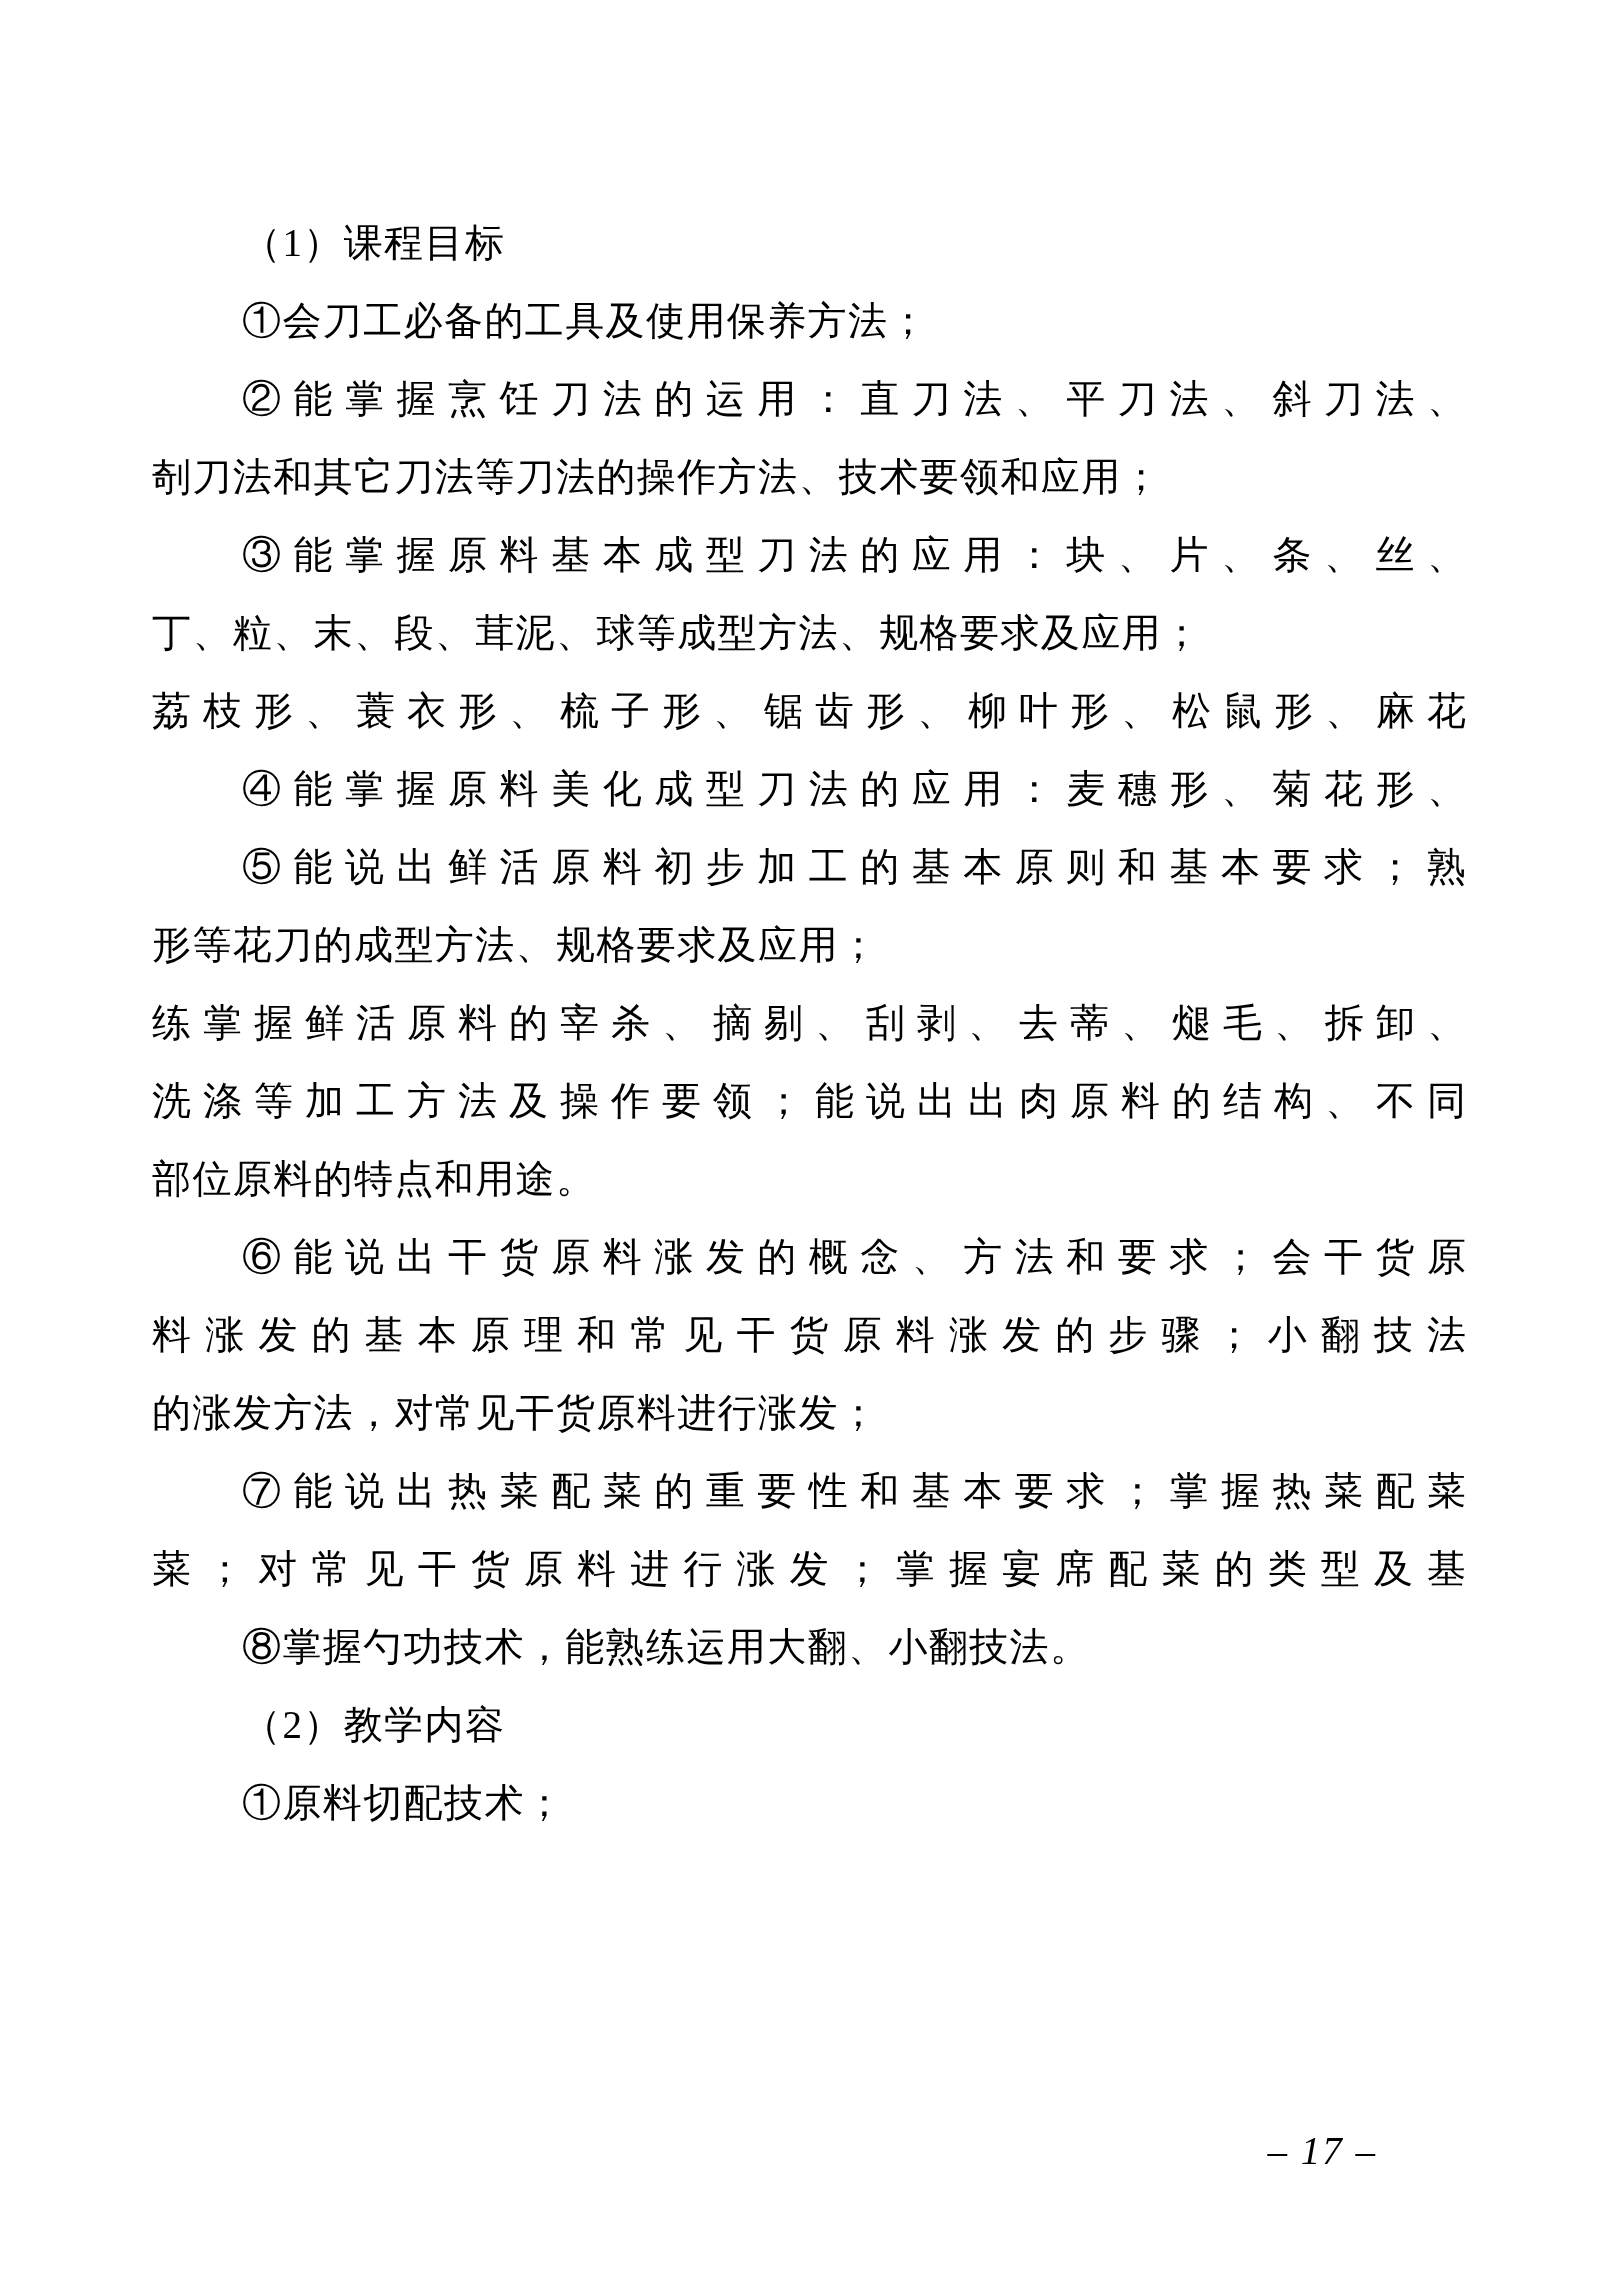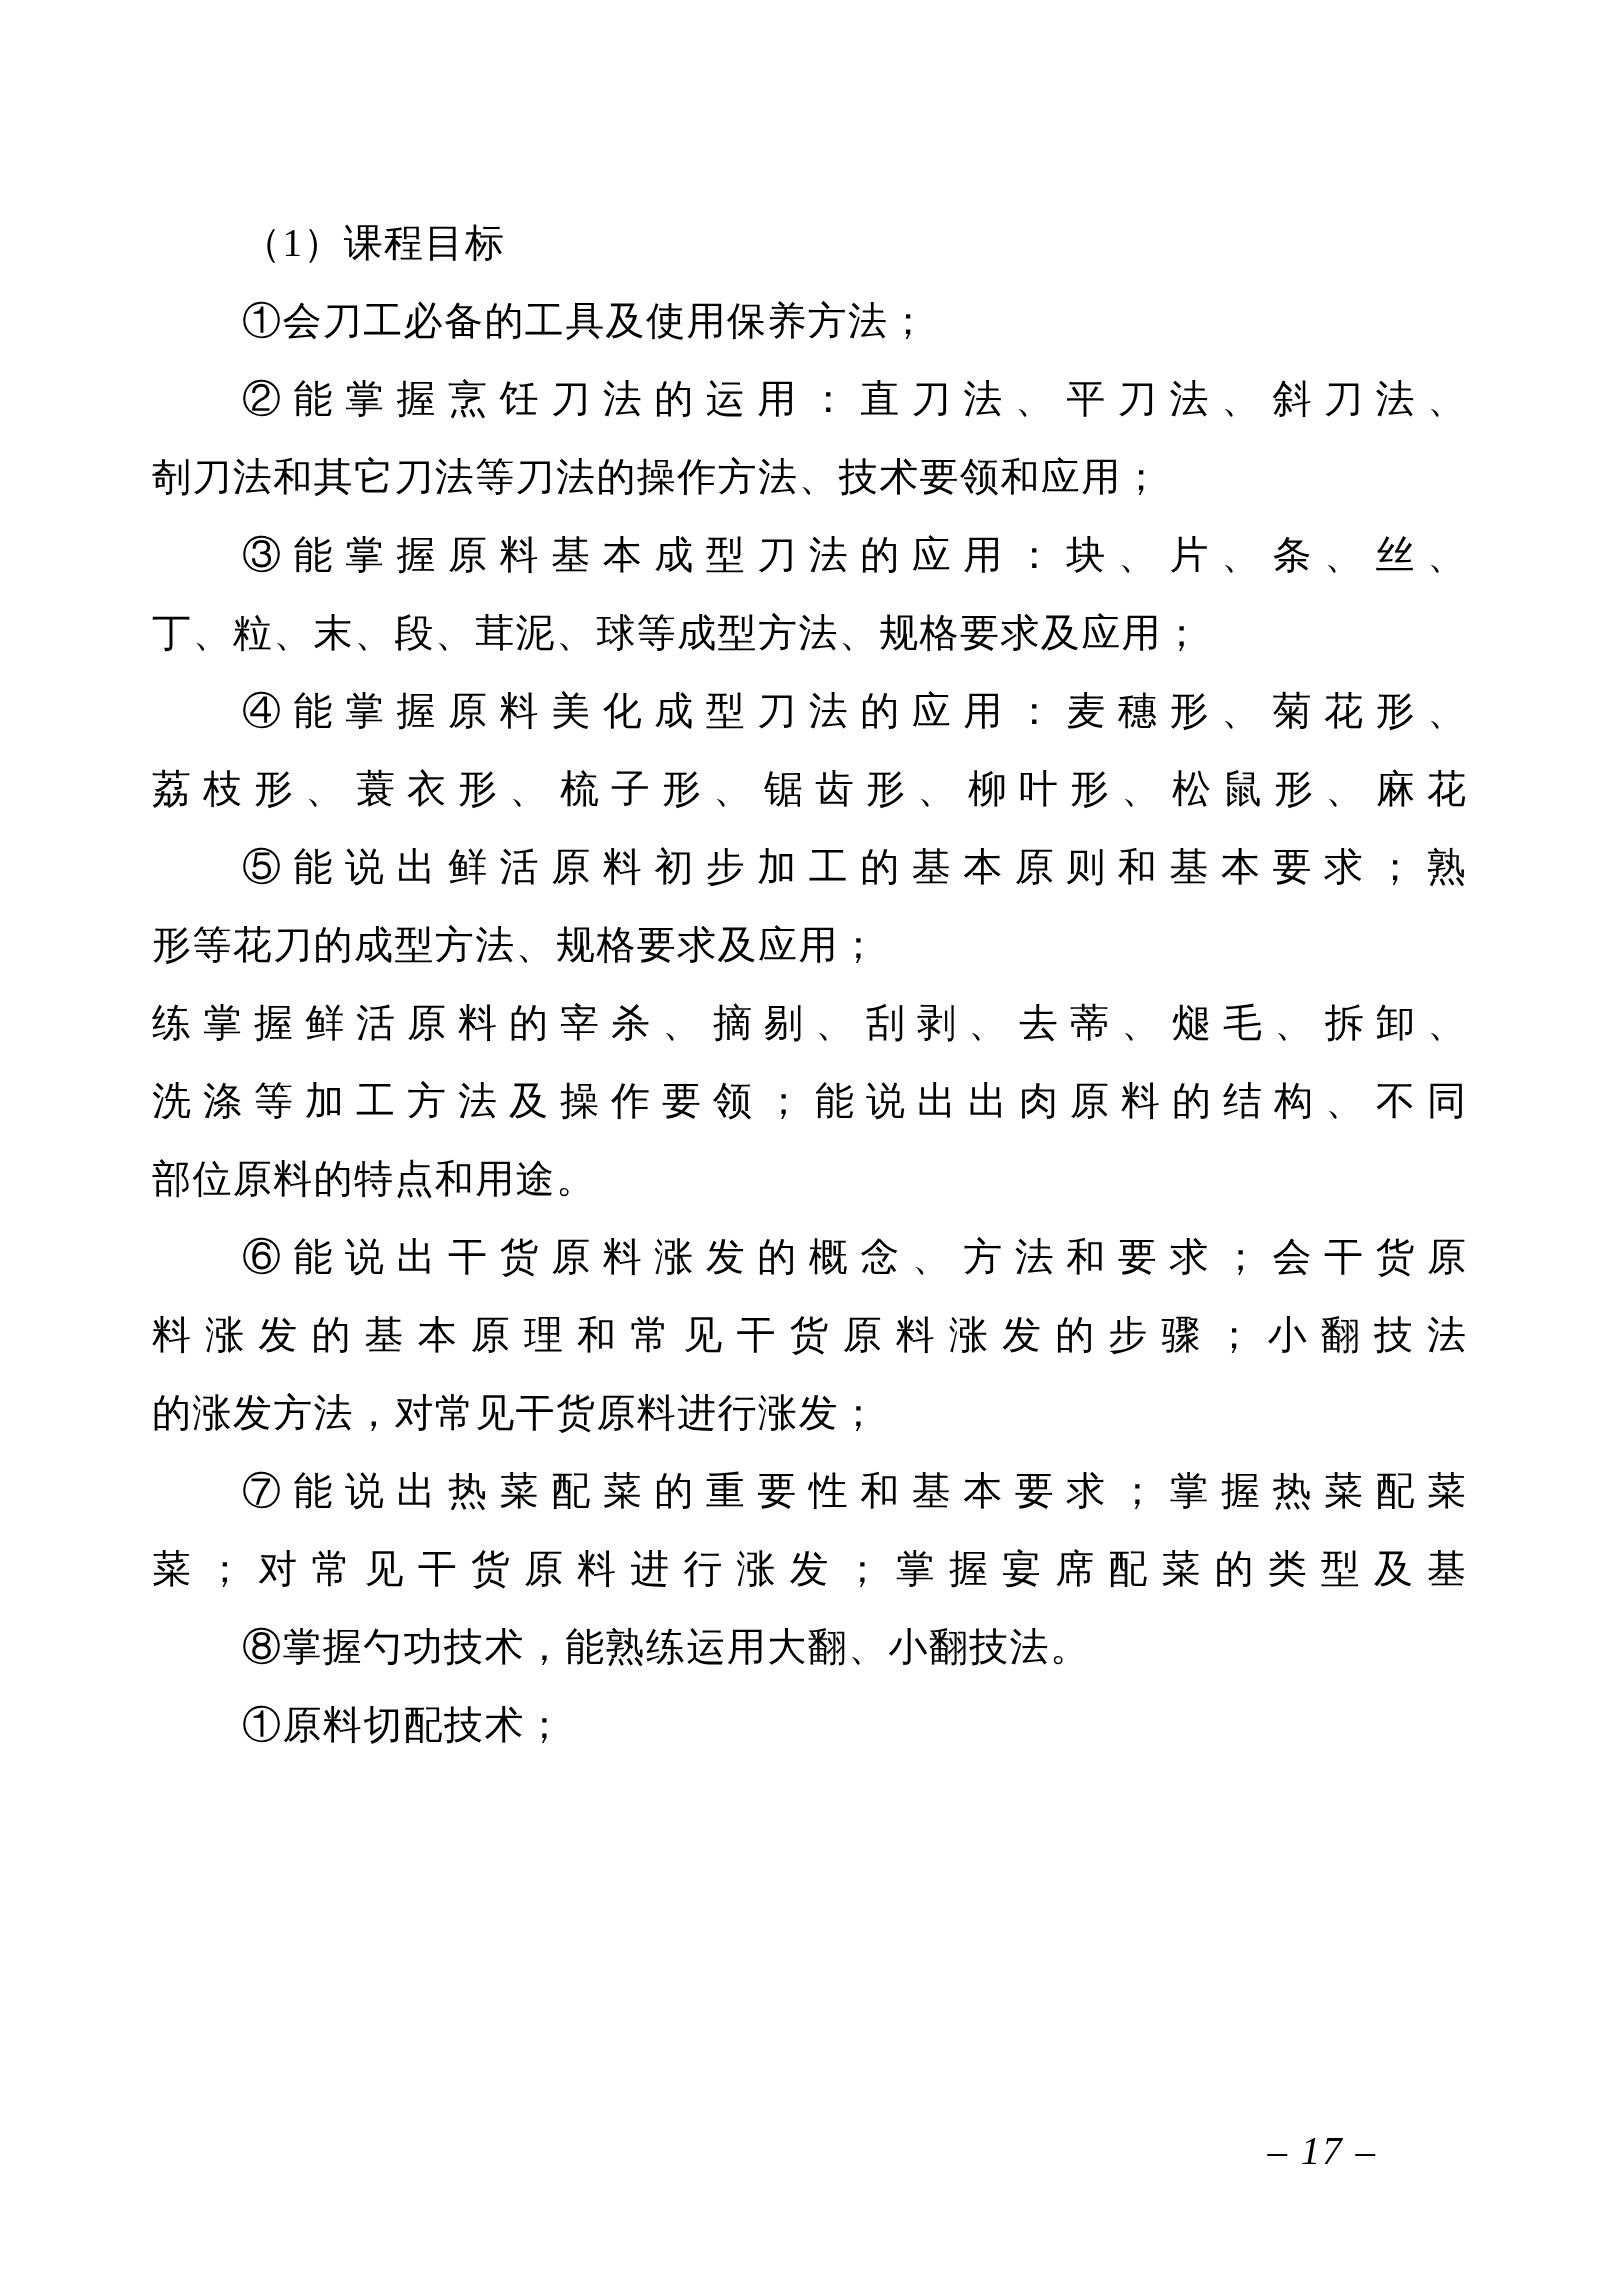--- a/index.html
+++ b/index.html
@@ -59,30 +59,31 @@
 <body>
 
 <div class="page">
   <div class="textblock">
     <div class="line indent">（1）课程目标</div>
     <div class="line indent">①会刀工必备的工具及使用保养方法；</div>
     <div class="line indent fill">②能掌握烹饪刀法的运用：直刀法、平刀法、斜刀法、</div>
     <div class="line">剞刀法和其它刀法等刀法的操作方法、技术要领和应用；</div>
     <div class="line indent fill">③能掌握原料基本成型刀法的应用：块、片、条、丝、</div>
     <div class="line">丁、粒、末、段、茸泥、球等成型方法、规格要求及应用；</div>
+    <div class="line fill">荔枝形、蓑衣形、梳子形、锯齿形、柳叶形、松鼠形、麻花</div>
     <div class="line indent fill">④能掌握原料美化成型刀法的应用：麦穗形、菊花形、</div>
-    <div class="line fill">荔枝形、蓑衣形、梳子形、锯齿形、柳叶形、松鼠形、麻花</div>
     <div class="line indent fill">⑤能说出鲜活原料初步加工的基本原则和基本要求；熟</div>
     <div class="line">形等花刀的成型方法、规格要求及应用；</div>
     <div class="line fill">练掌握鲜活原料的宰杀、摘剔、刮剥、去蒂、煺毛、拆卸、</div>
     <div class="line fill">洗涤等加工方法及操作要领；能说出出肉原料的结构、不同</div>
     <div class="line">部位原料的特点和用途。</div>
     <div class="line indent fill">⑥能说出干货原料涨发的概念、方法和要求；会干货原</div>
     <div class="line fill">料涨发的基本原理和常见干货原料涨发的步骤；小翻技法</div>
     <div class="line">的涨发方法，对常见干货原料进行涨发；</div>
     <div class="line indent fill">⑦能说出热菜配菜的重要性和基本要求；掌握热菜配菜</div>
     <div class="line fill">菜；对常见干货原料进行涨发；掌握宴席配菜的类型及基</div>
     <div class="line indent">⑧掌握勺功技术，能熟练运用大翻、小翻技法。</div>
+    <div class="line indent">（2）教学内容</div>
     <div class="line indent">①原料切配技术；</div>
   </div>
   <div class="pagenum">– 17 –</div>
 </div>
 
 
 </body></html>

